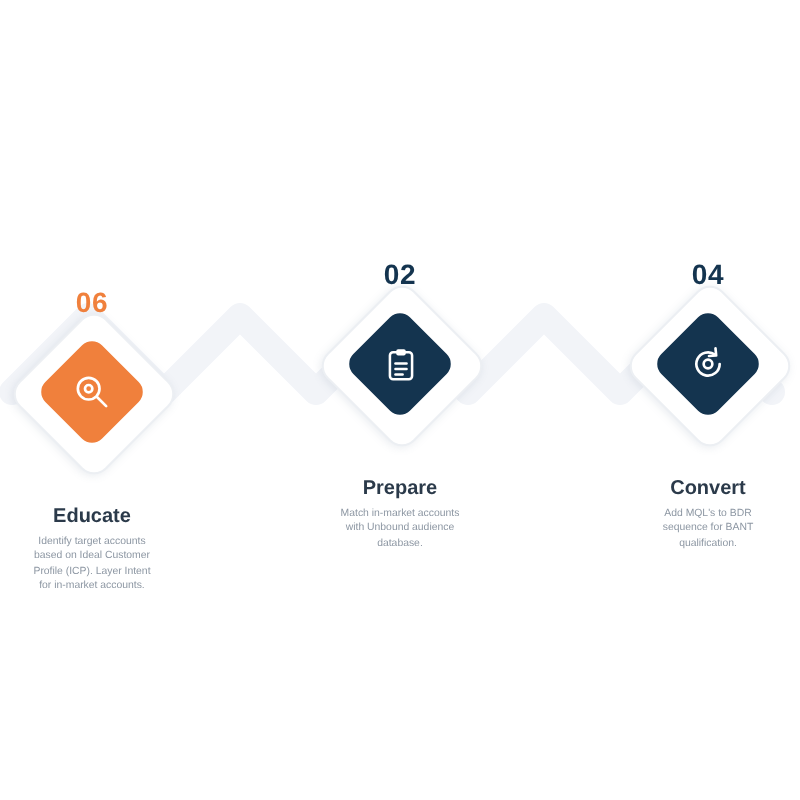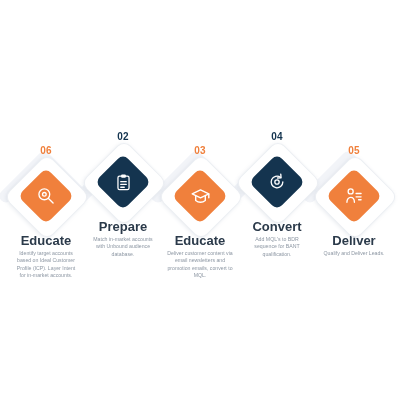--- a/index.html
+++ b/index.html
@@ -35,21 +35,21 @@
 
   .step {
     position: relative;
     width: 76px;
     display: flex;
     flex-direction: column;
     align-items: center;
   }
 
   .step-number {
-    font-size: 10px;
+    font-size: 14px;
     font-weight: bold;
     letter-spacing: 0.3px;
     line-height: 10px;
     margin-bottom: 3px;
   }
 
   .diamond-wrap {
     position: relative;
     width: 74px;
     height: 74px;
@@ -96,22 +96,22 @@
     display: flex;
     align-items: center;
     justify-content: center;
   }
 
   .icon-holder svg {
     display: block;
   }
 
   .step-title {
-    margin-top: 2px;
-    font-size: 13px;
+    margin-top: 20px;
+    font-size: 10px;
     font-weight: bold;
     color: #2b3a4a;
     line-height: 11px;
     text-align: right;
   }
 
   .step-desc {
     margin-top: 4px;
     font-size: 5.2px;
     line-height: 7.4px;
@@ -173,67 +173,33 @@
             <line x1="8.5" y1="11" x2="15.5" y2="11"></line>
             <line x1="8.5" y1="14.5" x2="15.5" y2="14.5"></line>
             <line x1="8.5" y1="18" x2="13" y2="18"></line>
           </svg>
         </div>
       </div>
       <div class="step-title">Prepare</div>
       <div class="step-desc">Match in-market accounts with Unbound audience database.</div>
     </div>
 
-    <div class="step" style="margin-top:8px;">
-      <div class="step-number" style="color:#f0803c;">03</div>
-      <div class="diamond-wrap">
-        <div class="diamond-outline"></div>
-        <div class="diamond-inner" style="background:#f0803c;"></div>
-        <div class="icon-holder">
-          <svg width="21" height="21" viewBox="0 0 24 24" fill="none" stroke="#ffffff" stroke-width="1.6" stroke-linecap="round" stroke-linejoin="round">
-            <path d="M2.5 9 L12 4.5 L21.5 9 L12 13.5 Z"></path>
-            <path d="M6.5 11 L6.5 16.5 C6.5 16.5 9 18.5 12 18.5 C15 18.5 17.5 16.5 17.5 16.5 L17.5 11"></path>
-            <line x1="21.5" y1="9" x2="21.5" y2="13.5"></line>
-          </svg>
-        </div>
-      </div>
-      <div class="step-title">Educate</div>
-      <div class="step-desc">Deliver customer content via email newsletters and promotion emails, convert to MQL.</div>
-    </div>
 
     <div class="step" style="margin-top:-6px;">
       <div class="step-number" style="color:#14344f;">04</div>
       <div class="diamond-wrap">
         <div class="diamond-outline"></div>
         <div class="diamond-inner" style="background:#14344f;"></div>
         <div class="icon-holder">
           <svg width="20" height="20" viewBox="0 0 24 24" fill="none" stroke="#ffffff" stroke-width="1.6" stroke-linecap="round" stroke-linejoin="round">
             <path d="M19 12 A7 7 0 1 1 16.2 6.4"></path>
             <polyline points="16.5,2.6 16.9,6.9 12.6,7.2"></polyline>
             <circle cx="12" cy="12" r="2.6"></circle>
           </svg>
         </div>
       </div>
       <div class="step-title">Convert</div>
       <div class="step-desc">Add MQL's to BDR sequence for BANT qualification.</div>
     </div>
 
-    <div class="step" style="margin-top:8px;">
-      <div class="step-number" style="color:#f0803c;">05</div>
-      <div class="diamond-wrap">
-        <div class="diamond-outline"></div>
-        <div class="diamond-inner" style="background:#f0803c;"></div>
-        <div class="icon-holder">
-          <svg width="20" height="20" viewBox="0 0 24 24" fill="none" stroke="#ffffff" stroke-width="1.6" stroke-linecap="round" stroke-linejoin="round">
-            <circle cx="8" cy="6.5" r="3"></circle>
-            <path d="M3.5 19.5 C3.5 15.8 5.6 13.6 8 13.6 C10.4 13.6 12.5 15.8 12.5 19.5"></path>
-            <path d="M14.5 9 L20.5 9"></path>
-            <path d="M14.5 13 L20.5 13"></path>
-            <path d="M17.5 16.5 L20.5 16.5"></path>
-          </svg>
-        </div>
-      </div>
-      <div class="step-title">Deliver</div>
-      <div class="step-desc">Qualify and Deliver Leads.</div>
-    </div>
 
   </div>
 </div>
 
 </body></html>

